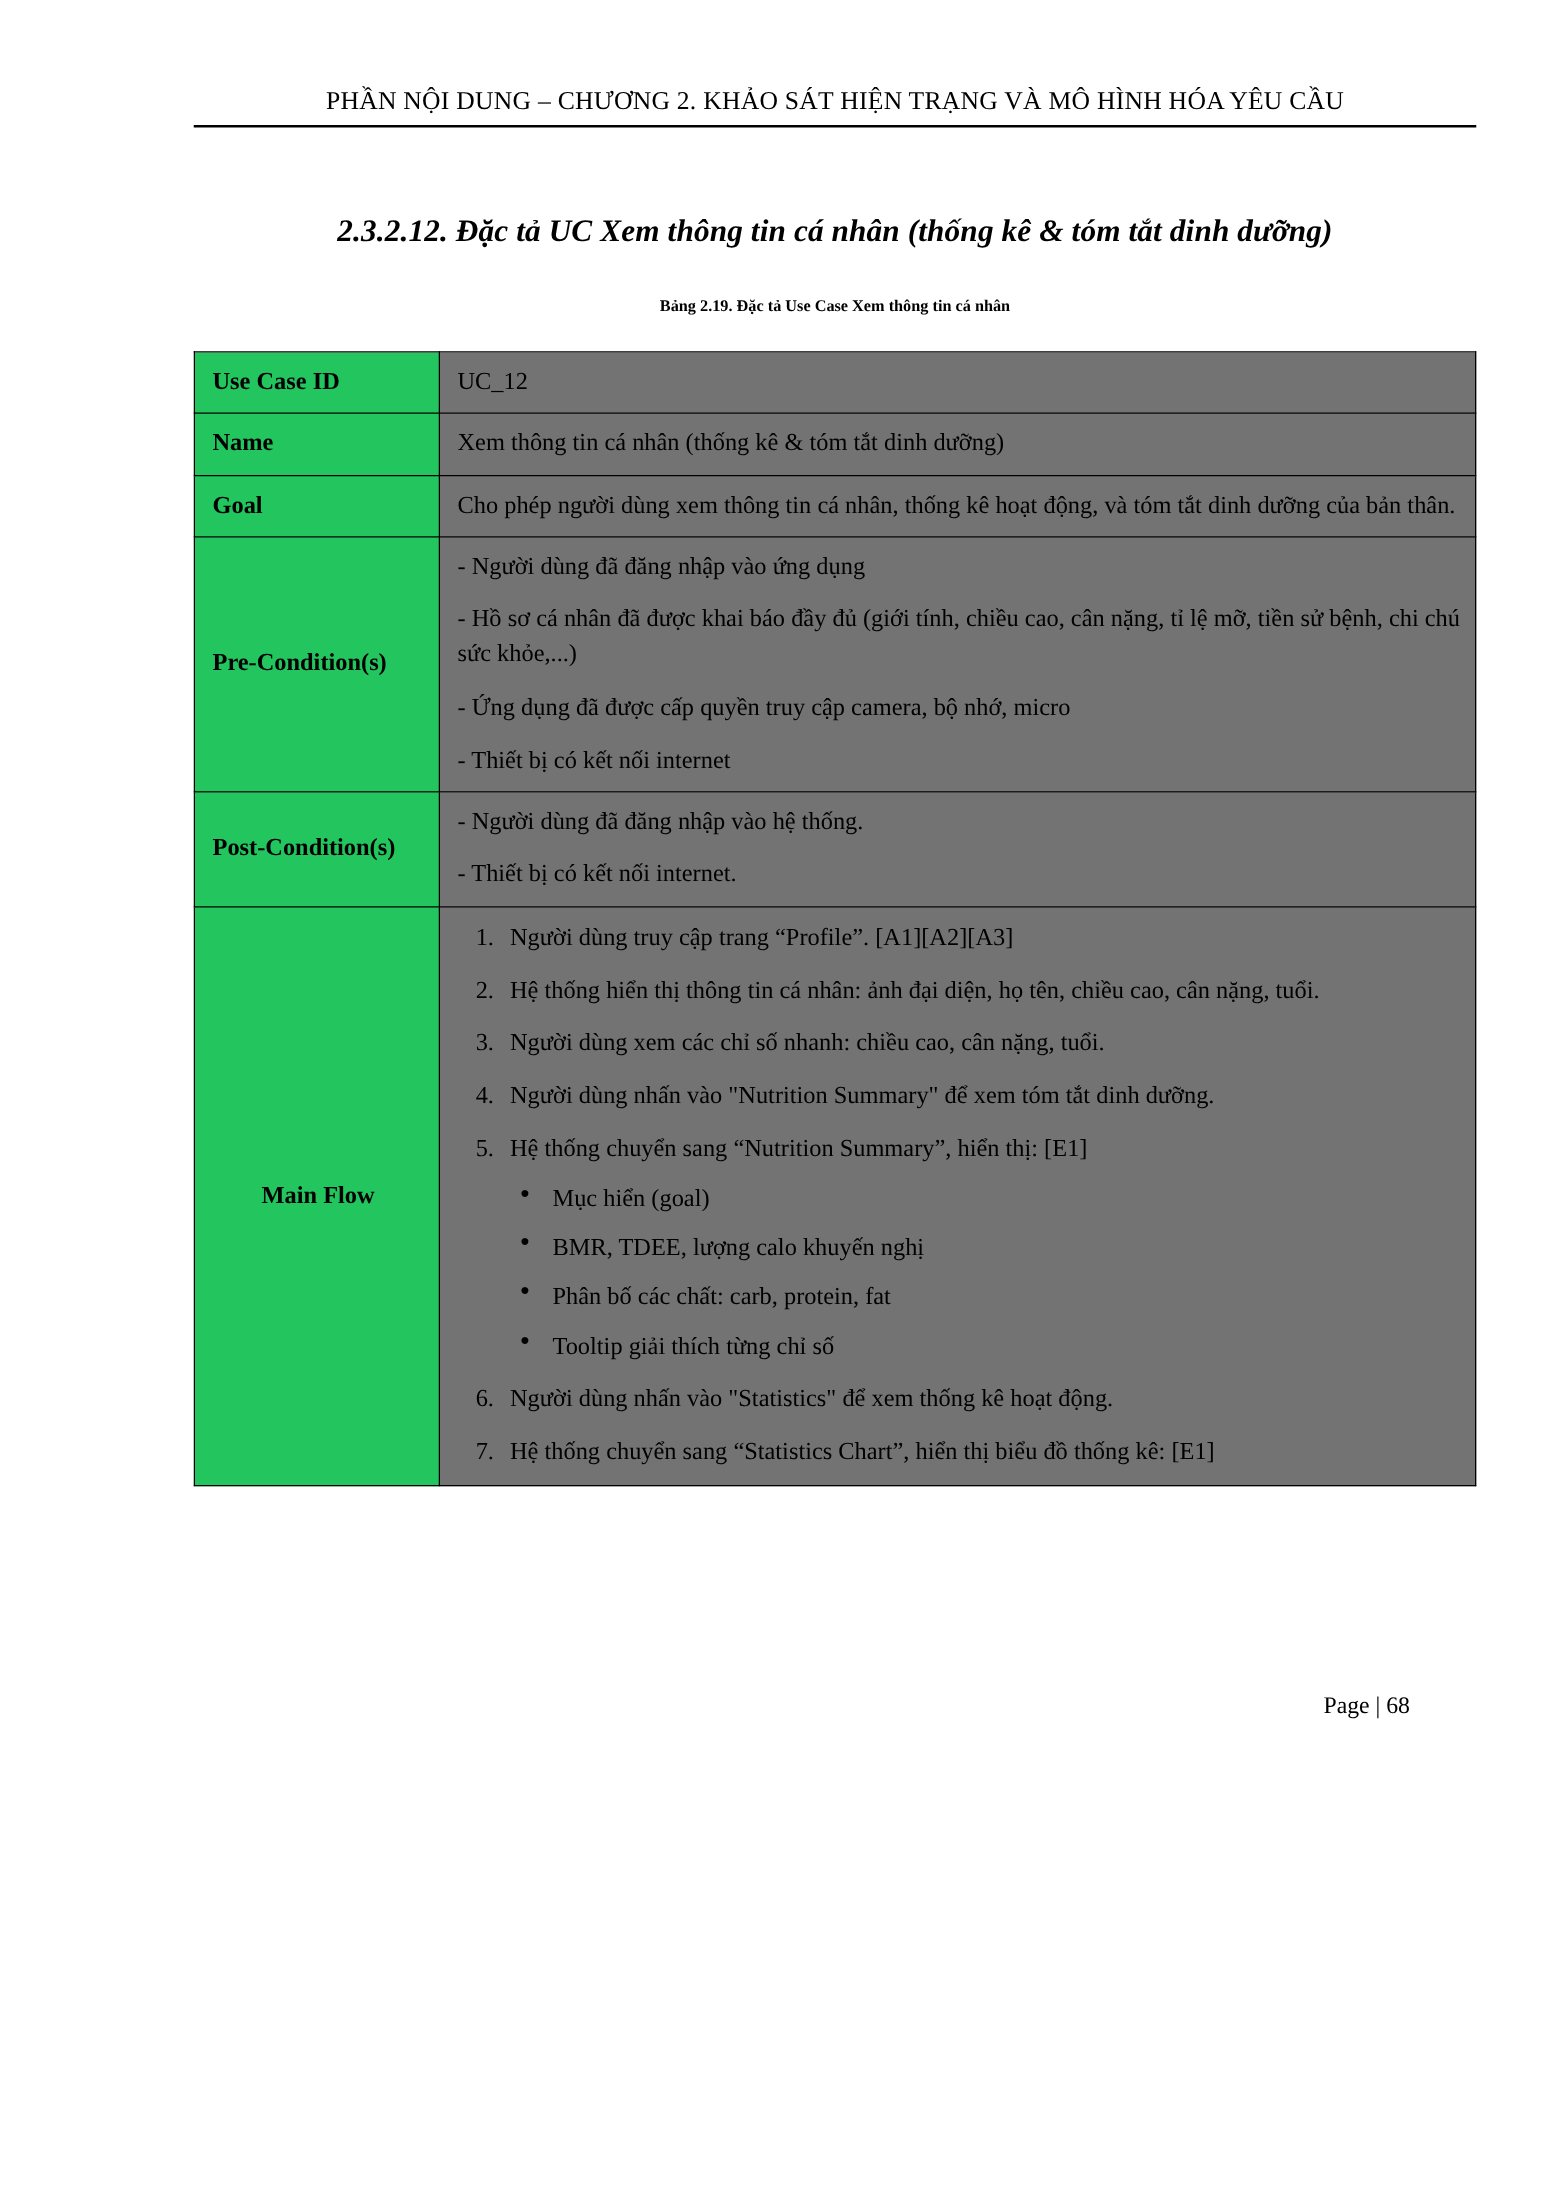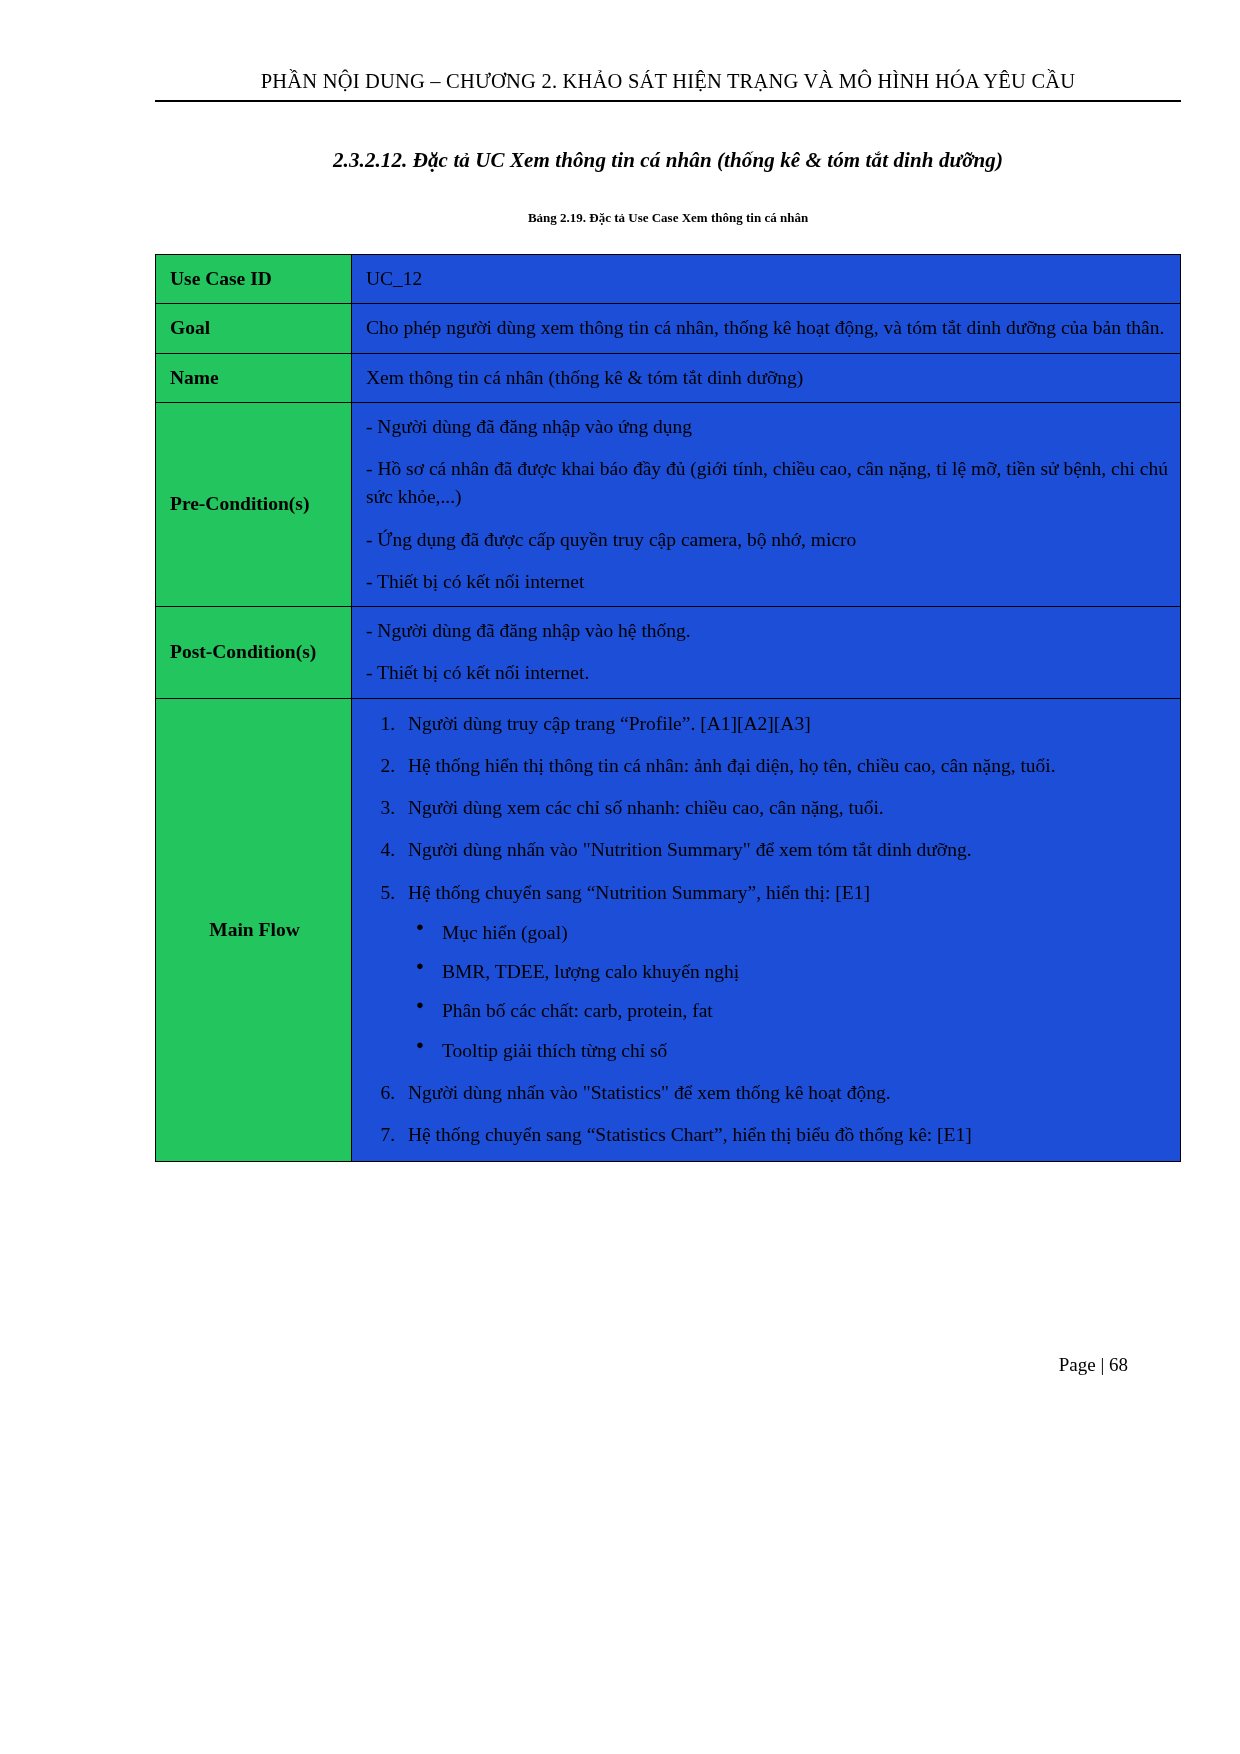--- a/index.html
+++ b/index.html
@@ -32,25 +32,25 @@
     margin-top: 10px;
   }
   .header-rule {
     border: none;
     border-top: 2.5px solid #000;
     margin: 7px 0 0 0;
     height: 0;
   }
   
   .section-heading {
-    margin-top: 46px;
+    margin-top: 70px;
     text-align: center;
     font-style: italic;
     font-weight: bold;
-    font-size: 21px;
+    font-size: 25px;
     letter-spacing: 0.1px;
   }
   .table-caption {
     margin-top: 37px;
     text-align: center;
     font-weight: bold;
     font-size: 13px;
   }
   
   table.uc {
@@ -70,21 +70,21 @@
     width: 196px;
     background: #22c55e;
     font-weight: bold;
     font-size: 19px;
     vertical-align: middle;
   }
   td.label.center {
     text-align: center;
   }
   td.value {
-    background: #1d4ed8;
+    background: #737373;
   }
   td.value.justify {
     text-align: justify;
     text-justify: inter-word;
   }
   .pad-y {
     padding-top: 17px;
     padding-bottom: 17px;
   }
   .dash-line {
@@ -148,26 +148,26 @@
     <colgroup>
         <col style="width:196px">
         <col>
       </colgroup>
     <tbody>
       <tr>
         <td class="label pad-y">Use Case ID</td>
         <td class="value pad-y">UC_12</td>
       </tr>
       <tr>
+        <td class="label pad-y">Name</td>
+        <td class="value pad-y">Xem thông tin cá nhân (thống kê &amp; tóm tắt dinh dưỡng)</td>
+      </tr>
+      <tr>
         <td class="label">Goal</td>
         <td class="value justify pad-y">Cho phép người dùng xem thông tin cá nhân, thống kê hoạt động, và tóm tắt dinh dưỡng của bản thân.</td>
-      </tr>
-      <tr>
-        <td class="label pad-y">Name</td>
-        <td class="value pad-y">Xem thông tin cá nhân (thống kê &amp; tóm tắt dinh dưỡng)</td>
       </tr>
       <tr>
         <td class="label">Pre-Condition(s)</td>
         <td class="value">
           <p class="dash-line">- Người dùng đã đăng nhập vào ứng dụng</p>
           <p class="dash-line">- Hồ sơ cá nhân đã được khai báo đầy đủ (giới tính, chiều cao, cân nặng, tỉ lệ mỡ, tiền sử bệnh, chi chú sức khỏe,...)</p>
           <p class="dash-line">- Ứng dụng đã được cấp quyền truy cập camera, bộ nhớ, micro</p>
           <p class="dash-line">- Thiết bị có kết nối internet</p>
         </td>
       </tr>

